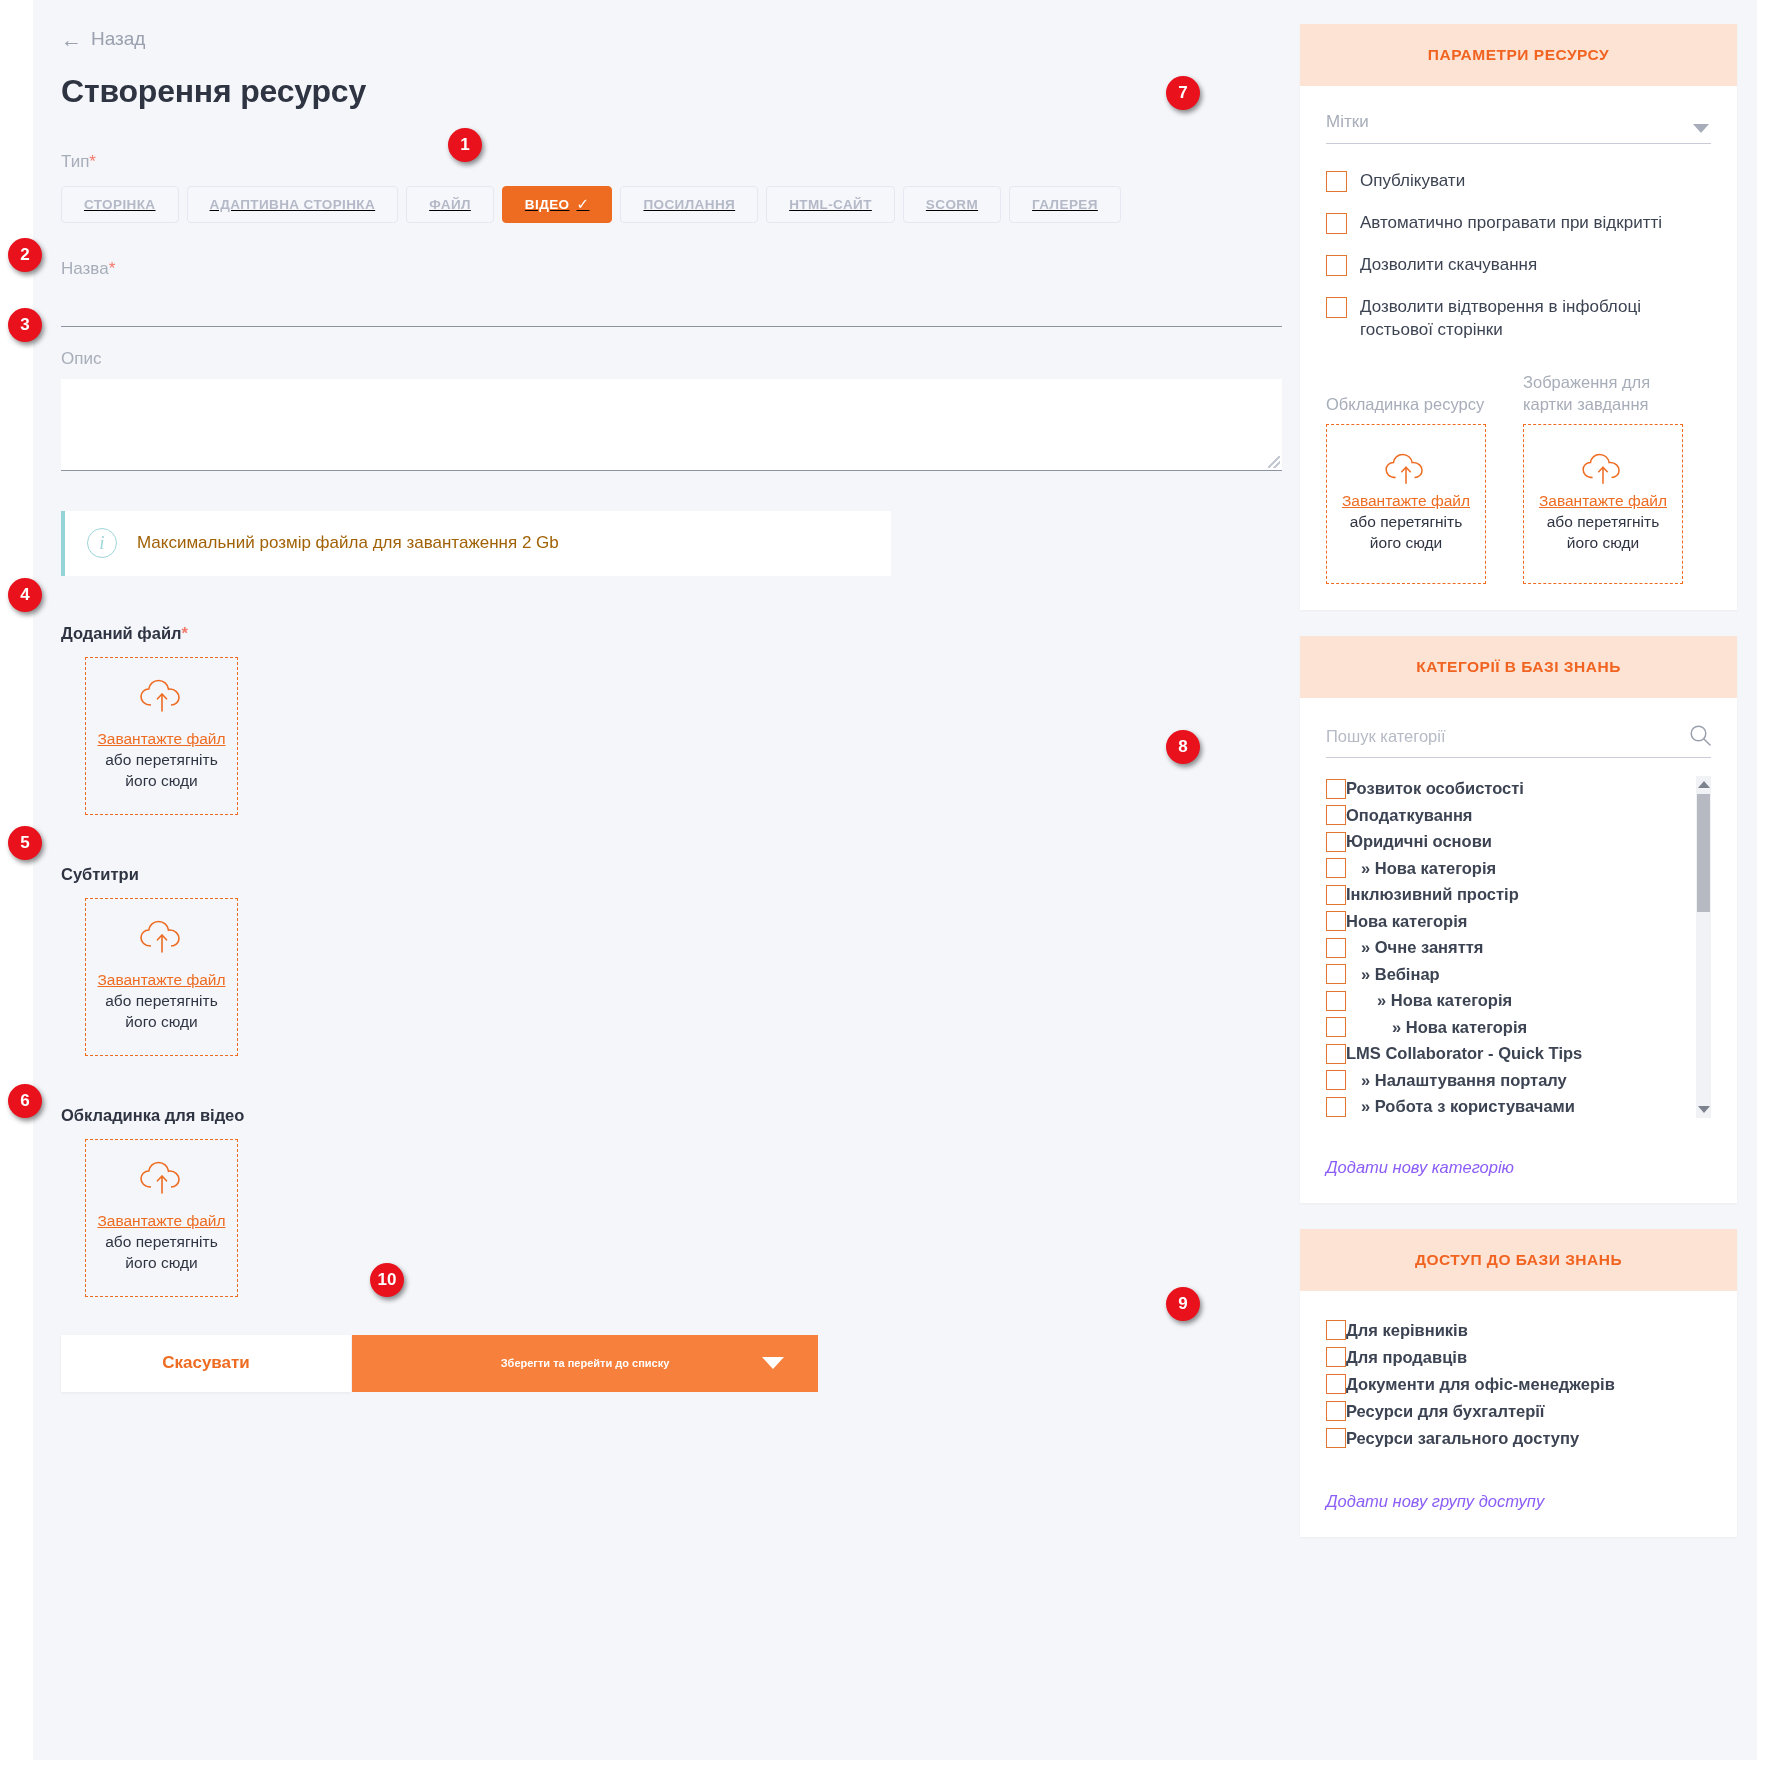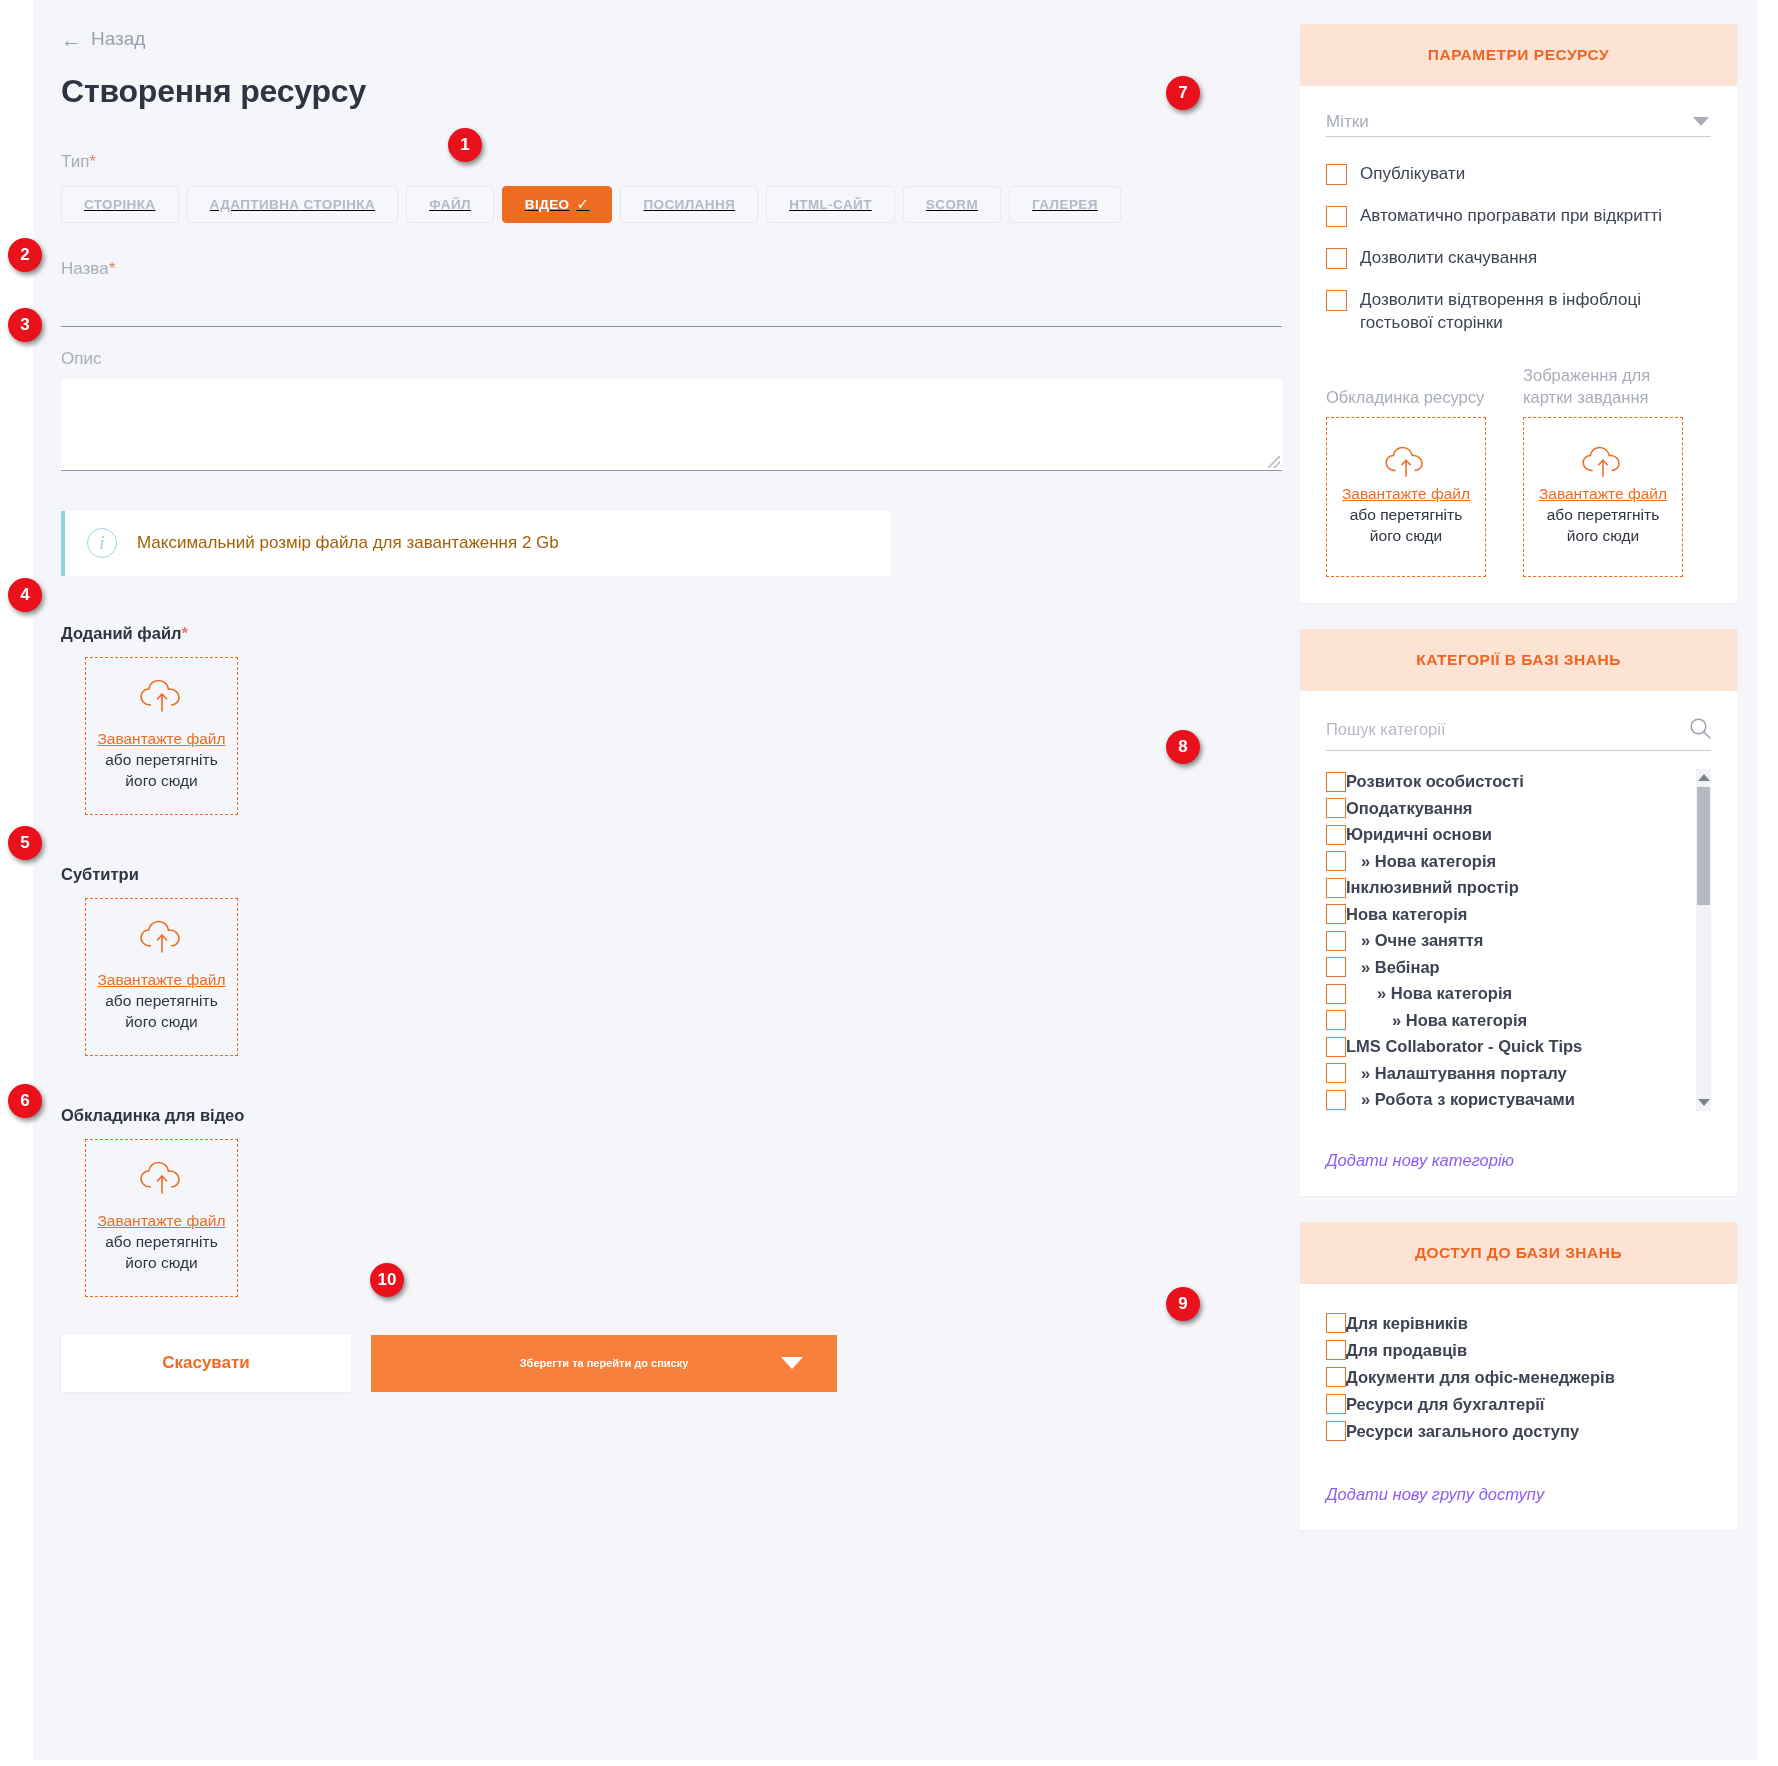--- a/index.html
+++ b/index.html
@@ -149,21 +149,21 @@
   .dz-link {
     color: #ee6c22; font-size: 15.5px;
     text-decoration: underline; line-height: 1.35;
   }
   .dz-sub {
     color: #2e3442; font-size: 15.5px;
     line-height: 1.35; text-align: center;
   }
 
   .action-row {
-    display: flex; gap: 20px;
+    display: flex; gap: 1px;
     margin: 38px 0 0 14px;
   }
   .btn-cancel {
     width: 290px; height: 57px;
     background: #ffffff;
     border: 1px solid #ffffff;
     color: #ee6c22;
     font-size: 17px; font-weight: bold;
     display:flex; align-items:center; justify-content:center;
     cursor: pointer;
@@ -205,21 +205,21 @@
     color: #f06321;
     font-size: 15.5px;
     font-weight: bold;
     letter-spacing: .5px;
     position: relative;
   }
   .panel-body { padding: 26px 26px 26px 26px; }
 
   .select-field {
     border-bottom: 1.4px solid #c9ccd6;
-    padding-bottom: 4px;
+    padding-bottom: 11px;
     position: relative;
     margin-bottom: 26px;
   }
   .select-label { font-size: 17px; color: #a7adb9; }
   .select-caret {
     position: absolute; right: 2px; bottom: 10px;
     width: 0; height: 0;
     border-left: 8px solid transparent;
     border-right: 8px solid transparent;
     border-top: 9px solid #a7adb9;

